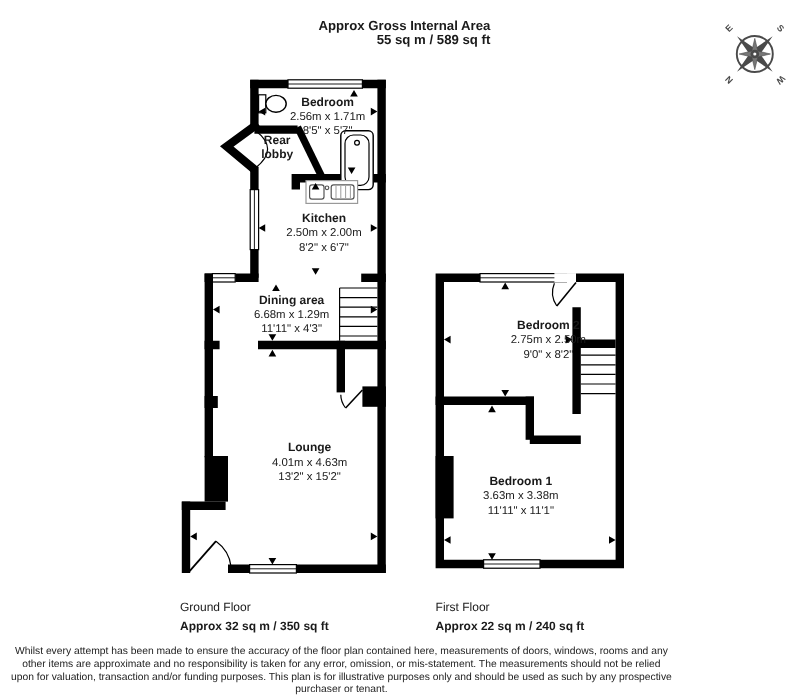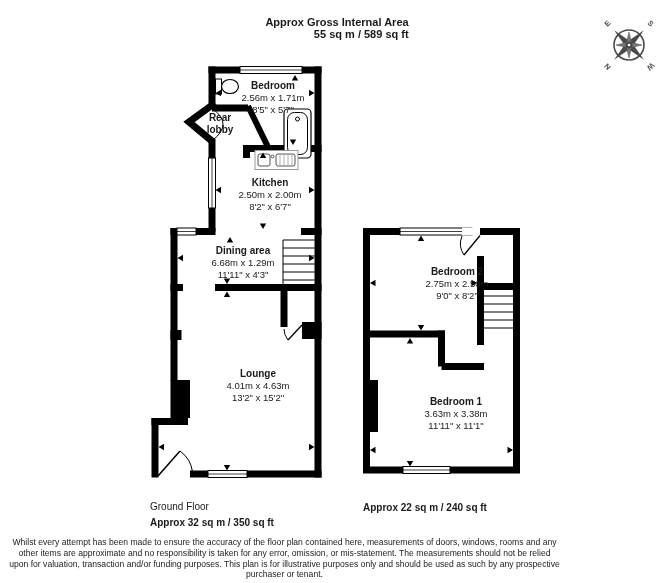--- a/index.html
+++ b/index.html
@@ -150,21 +150,21 @@
     <div>Approx Gross Internal Area</div>
     <div>55 sq m / 589 sq ft</div>
   </div>
 
   <div class="abs room-label" style="left:273px;top:80px;">
     <div class="room-name">Bedroom</div>
     <div class="room-dim">2.56m x 1.71m</div>
     <div class="room-dim">8'5" x 5'7"</div>
   </div>
 
-  <div class="abs room-label wrap" style="left:220px;top:112px;">
+  <div class="abs room-label wrap" style="left:231px;top:112px;">
     <div class="room-name">Rear lobby</div>
   </div>
 
   <div class="abs room-label" style="left:270px;top:177px;">
     <div class="room-name">Kitchen</div>
     <div class="room-dim">2.50m x 2.00m</div>
     <div class="room-dim">8'2" x 6'7"</div>
   </div>
 
   <div class="abs room-label" style="left:243px;top:245px;">
@@ -178,30 +178,31 @@
     <div class="room-dim">4.01m x 4.63m</div>
     <div class="room-dim">13'2" x 15'2"</div>
   </div>
 
   <div class="abs room-label" style="left:421px;top:266px;margin-left:36px;">
     <div class="room-name">Bedroom 2</div>
     <div class="room-dim">2.75m x 2.50m</div>
     <div class="room-dim">9'0" x 8'2"</div>
   </div>
 
-  <div class="abs room-label" style="left:456px;top:396px;">
+  <div class="abs room-label" style="left:434px;top:396px;">
     <div class="room-name">Bedroom 1</div>
     <div class="room-dim">3.63m x 3.38m</div>
     <div class="room-dim">11'11" x 11'1"</div>
   </div>
 
   <div class="abs floor-label" style="left:150px;top:499px;">
     <div class="floor-name">Ground Floor</div>
     <div class="floor-area">Approx 32 sq m / 350 sq ft</div>
   </div>
 
   <div class="abs floor-label" style="left:363px;top:499px;">
+    <div class="floor-name">First Floor</div>
     <div class="floor-area">Approx 22 sq m / 240 sq ft</div>
   </div>
 
   <div class="abs disclaimer">Whilst every attempt has been made to ensure the accuracy of the floor plan contained here, measurements of doors, windows, rooms and any other items are approximate and no responsibility is taken for any error, omission, or mis-statement. The measurements should not be relied upon for valuation, transaction and/or funding purposes. This plan is for illustrative purposes only and should be used as such by any prospective purchaser or tenant.</div>
 
 </div>
 
 </body></html>

